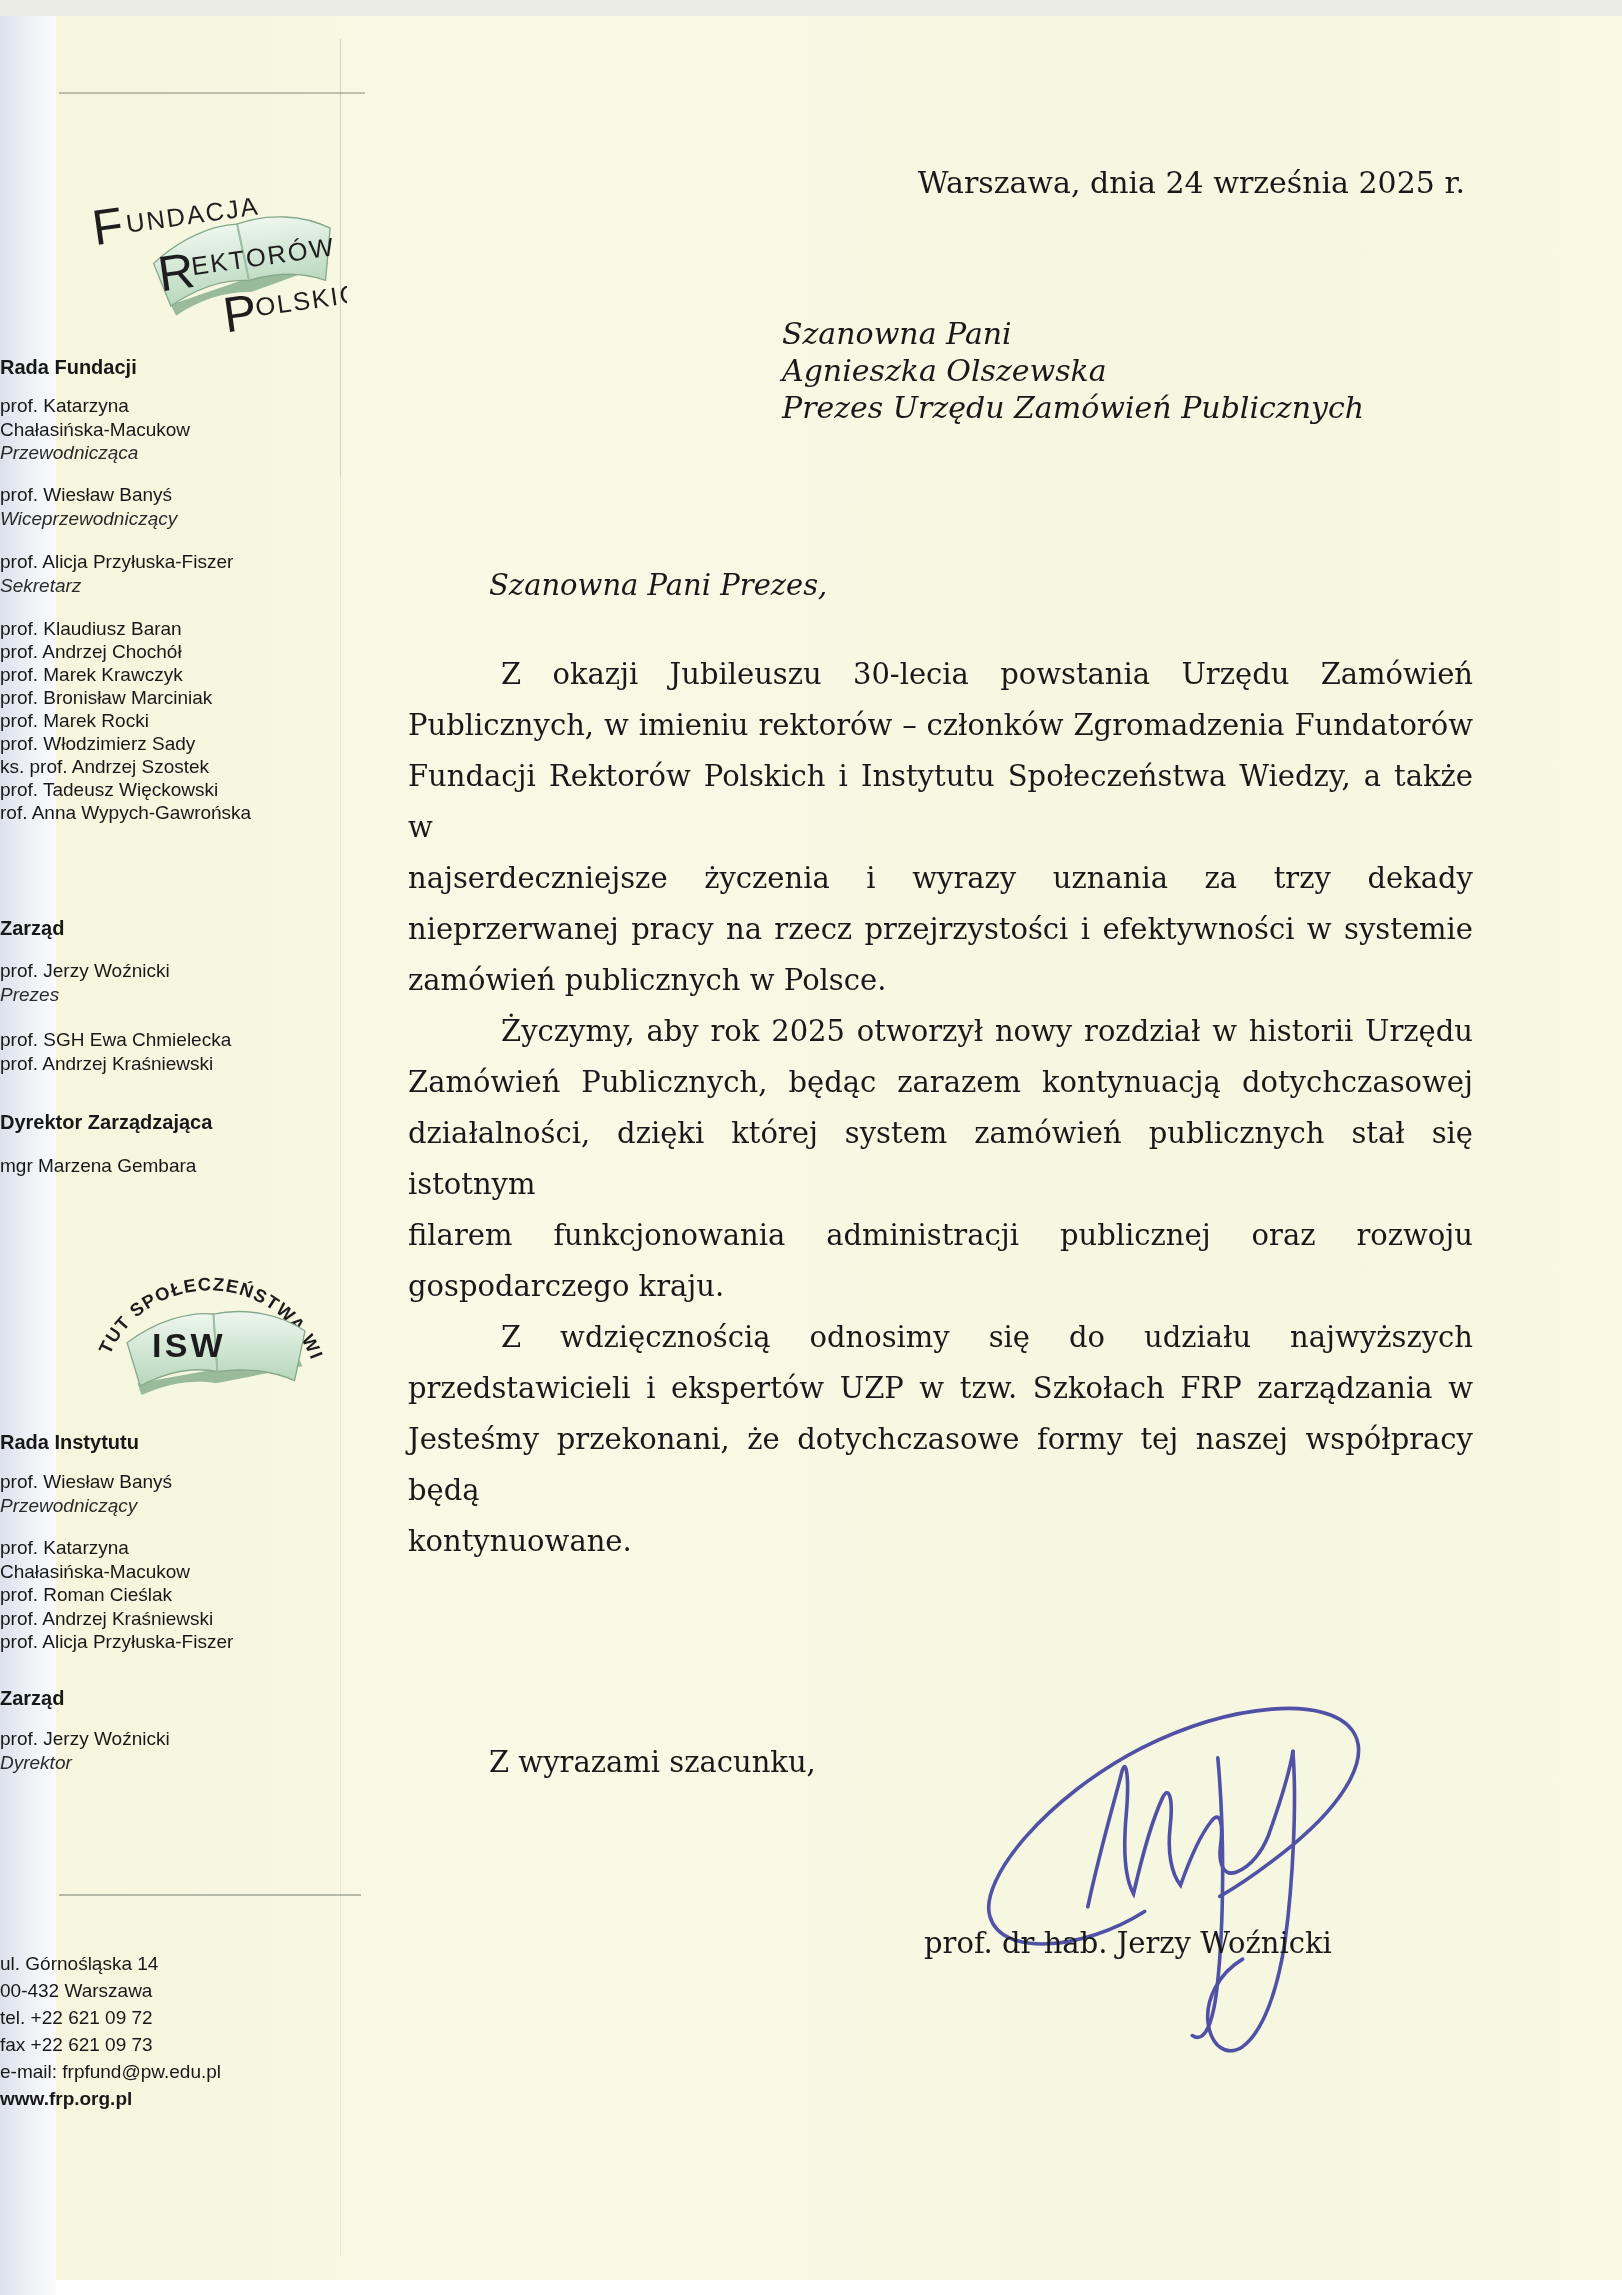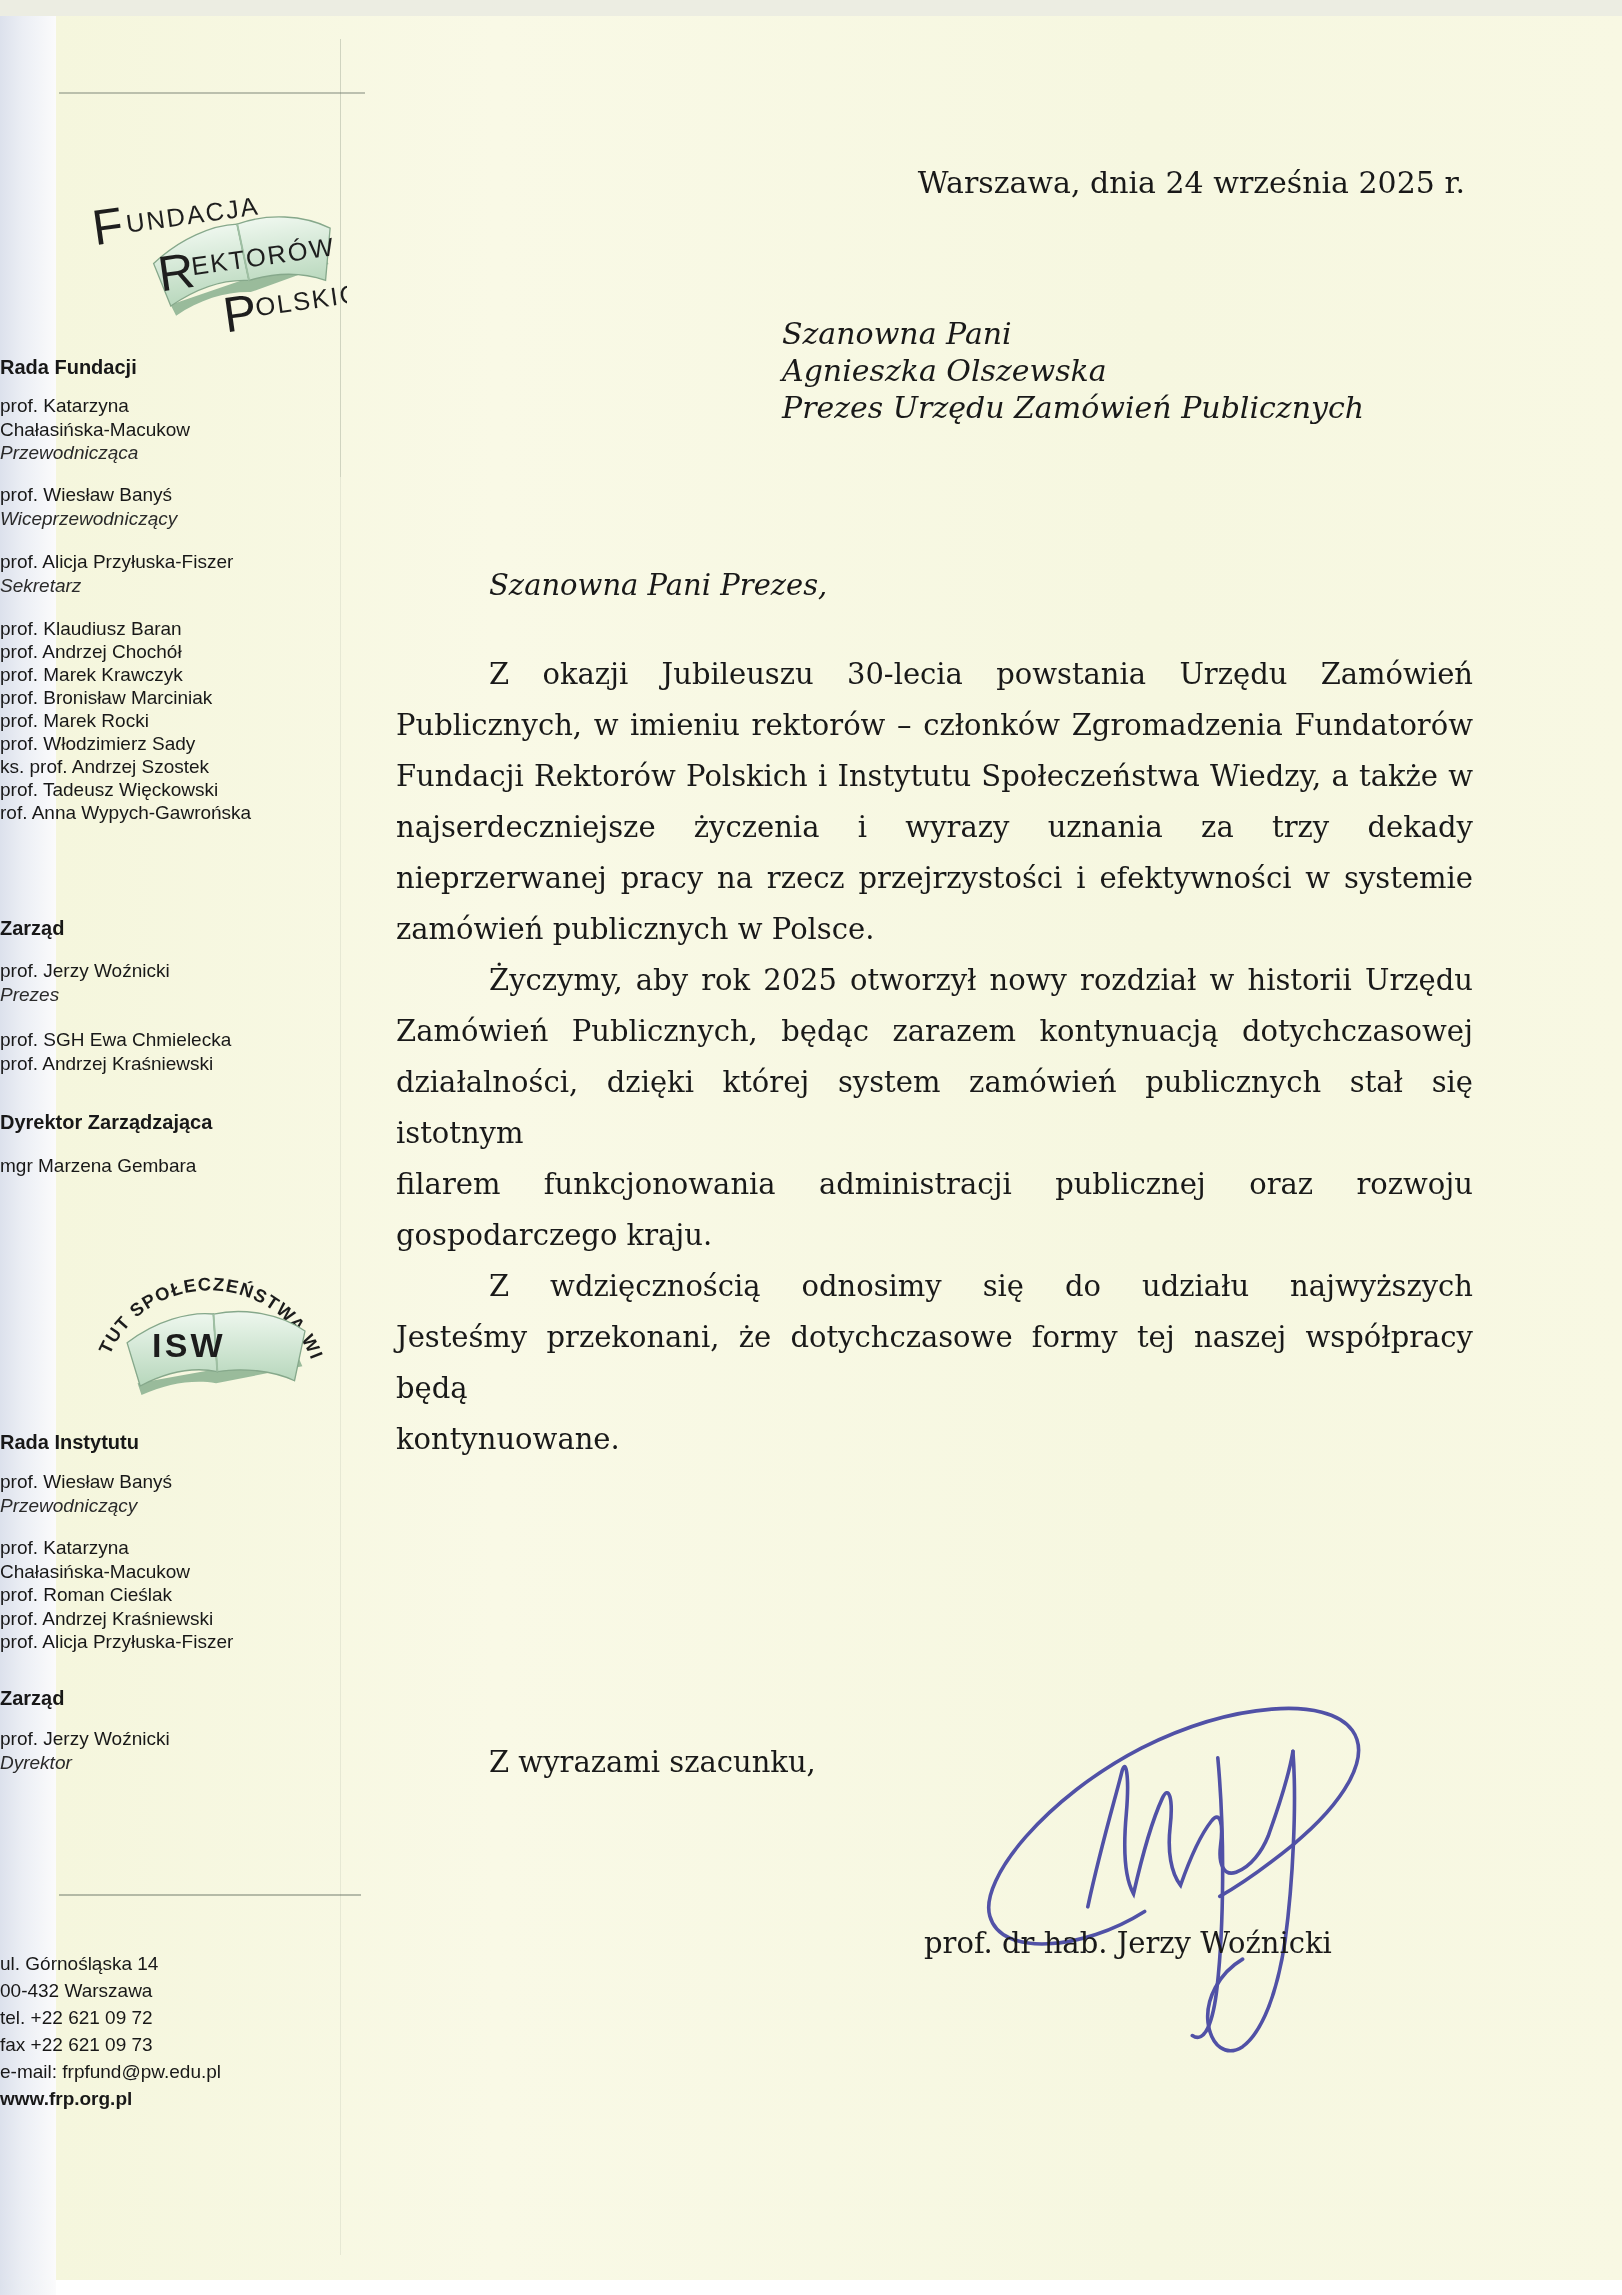--- a/index.html
+++ b/index.html
@@ -31,21 +31,21 @@
   .logo-isw{position:absolute;left:16.3px;top:1196px;width:275px;height:206px;}
 
   
   .serif{font-family:"DejaVu Serif","Liberation Serif",serif;color:#191919;}
   .dateline{position:absolute;left:752px;top:149px;width:657px;text-align:right;
     font-size:30px;}
   .addressee{position:absolute;left:726px;top:299px;font-style:italic;font-size:30px;line-height:37px;}
   .addressee div{white-space:nowrap;}
   .salutation{position:absolute;left:433px;top:552px;font-style:italic;font-size:29px;}
   .body-text{position:absolute;left:340px;top:633px;width:1077px;font-size:29px;line-height:51px;}
-  .bl{text-align:justify;text-align-last:justify;}
+  .bl{text-align:justify;text-align-last:justify;margin-left:12px;}
   .bl.indent{padding-left:93px;}
   .bl.end{text-align-last:left;}
   .closing{position:absolute;left:433px;top:1729px;font-size:29px;}
   .signer{position:absolute;left:868px;top:1882px;font-size:29px;white-space:nowrap;margin-top:28px;}
   .sig-svg{position:absolute;left:837px;top:1670px;width:549px;height:392px;}
 </style>
 </head>
 <body>
 
 <div class="edge-left"></div>
@@ -191,20 +191,21 @@
     <div class="bl">Fundacji Rektorów Polskich i Instytutu Społeczeństwa Wiedzy, a także w</div>
     <div class="bl">najserdeczniejsze życzenia i wyrazy uznania za trzy dekady</div>
     <div class="bl">nieprzerwanej pracy na rzecz przejrzystości i efektywności w systemie</div>
     <div class="bl end">zamówień publicznych w Polsce.</div>
     <div class="bl indent">Życzymy, aby rok 2025 otworzył nowy rozdział w historii Urzędu</div>
     <div class="bl">Zamówień Publicznych, będąc zarazem kontynuacją dotychczasowej</div>
     <div class="bl">działalności, dzięki której system zamówień publicznych stał się istotnym</div>
     <div class="bl">filarem funkcjonowania administracji publicznej oraz rozwoju</div>
     <div class="bl end">gospodarczego kraju.</div>
     <div class="bl indent">Z wdzięcznością odnosimy się do udziału najwyższych</div>
+    <div class="bl">przedstawicieli i ekspertów UZP w tzw. Szkołach FRP zarządzania w</div>
     <div class="bl">Jesteśmy przekonani, że dotychczasowe formy tej naszej współpracy będą</div>
     <div class="bl end">kontynuowane.</div>
   </div>
 
   <div class="closing serif">Z wyrazami szacunku,</div>
 
   <svg class="sig-svg" viewBox="0 0 840 600">
     <g fill="none" stroke="#4343a2" stroke-width="5.5" stroke-linecap="round" opacity="0.92">
       <path d="M 385 345 C 290 405, 165 415, 148 352 C 132 295, 235 170, 380 95 C 520 25, 665 15, 703 68 C 733 110, 688 180, 612 243 C 575 273, 530 305, 500 322"></path>
       <path d="M 298 338 C 318 245, 342 165, 350 132 C 356 108, 362 136, 357 195 C 352 250, 355 295, 368 318 C 383 252, 400 198, 412 172 C 422 150, 429 172, 424 216 C 420 252, 425 286, 440 305 C 454 265, 472 226, 487 207 C 500 190, 506 209, 501 246 C 498 272, 506 292, 525 285 C 548 277, 565 252, 574 230 C 592 180, 607 130, 612 100"></path>

